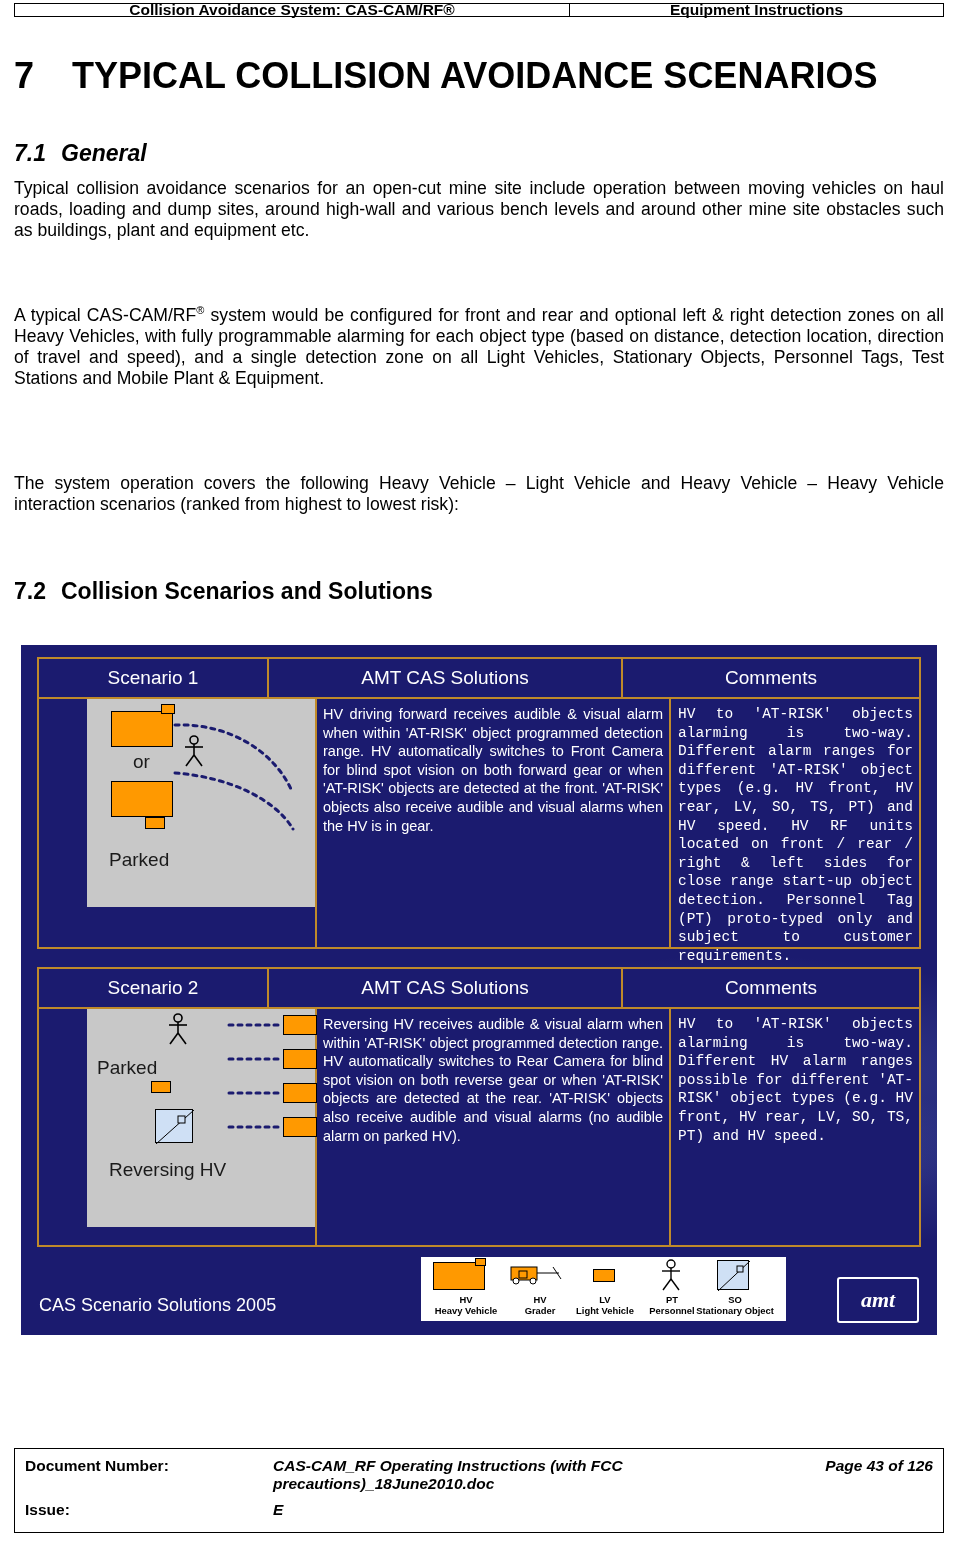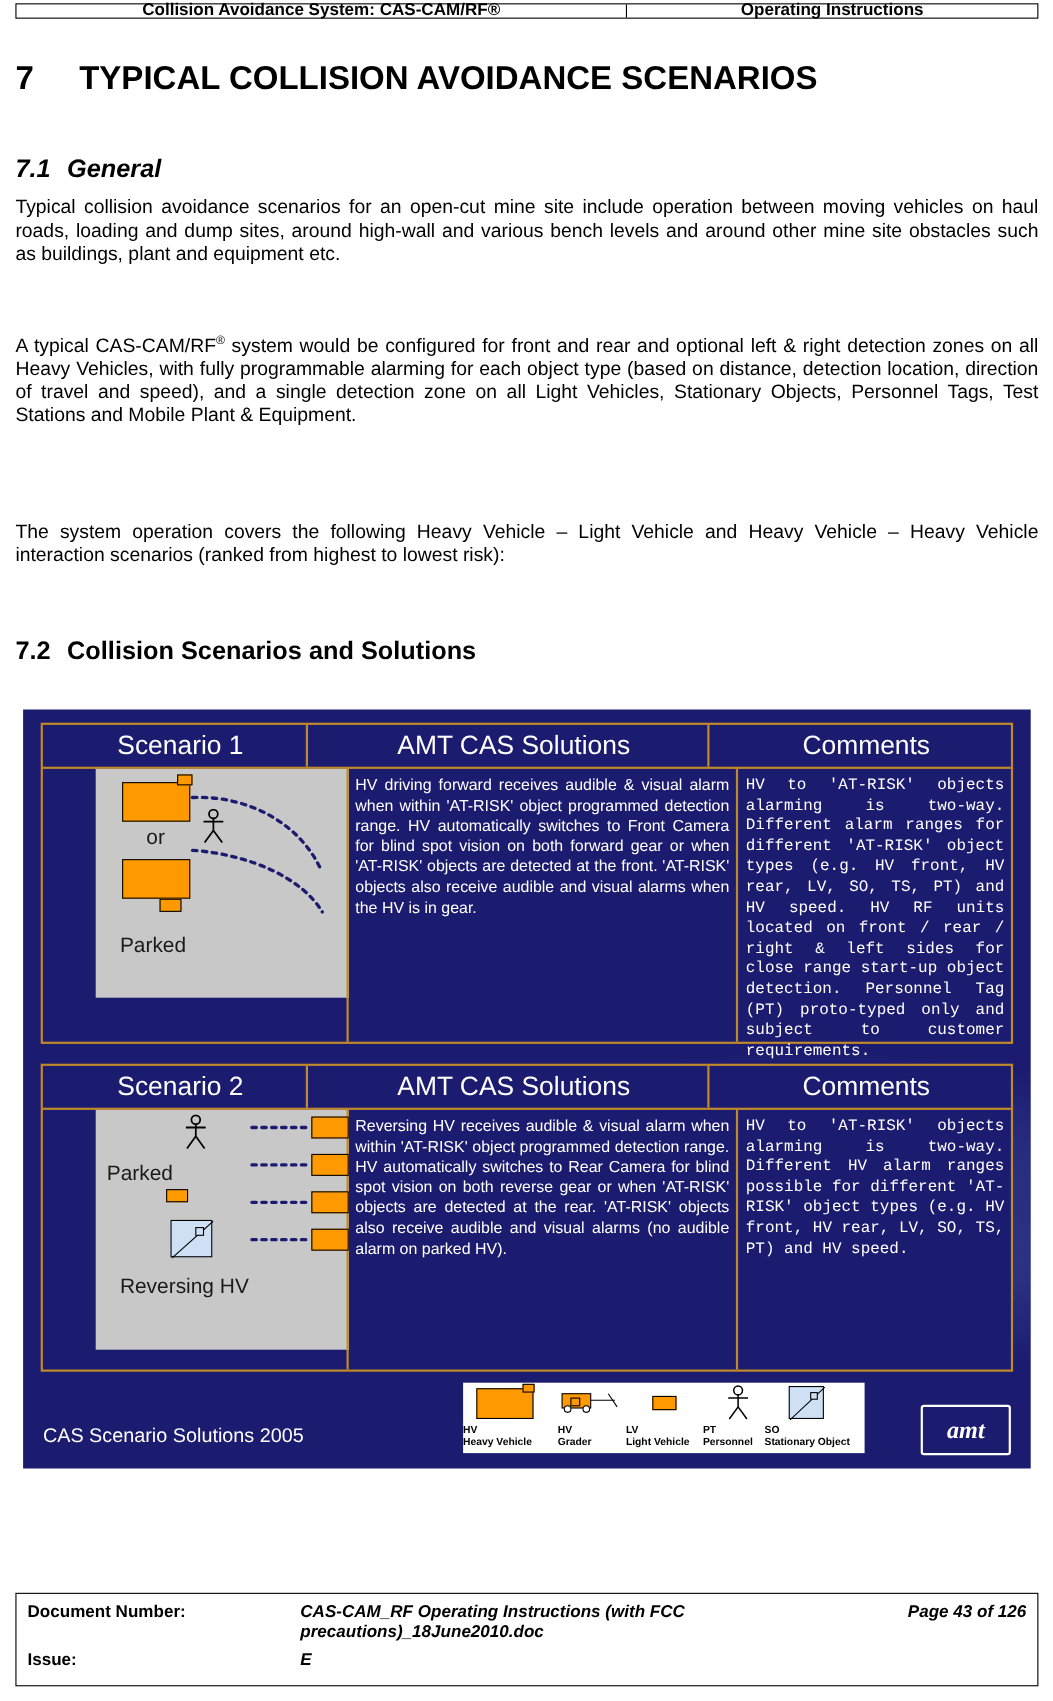--- a/index.html
+++ b/index.html
@@ -45,21 +45,21 @@
     border-right: 1px solid #000;
   }
   .doc-header .cell-right {
     flex: 1;
   }
   
   .h1 {
     position: absolute;
     left: 14px;
     top: 55px;
-    font-size: 30px;
+    font-size: 36px;
     font-weight: bold;
     letter-spacing: 0px;
   }
   .h1 .num { display: inline-block; width: 58px; }
   .h2 {
     font-size: 23px;
     font-weight: bold;
   }
   .h2 .num { display: inline-block; width: 47px; }
   .h2-general {
@@ -118,23 +118,22 @@
     display: flex;
     height: 40px;
     border-bottom: 2px solid #c08a2a;
     box-sizing: border-box;
   }
   .scn-head > div {
     display: flex;
     align-items: center;
     justify-content: center;
     color: #ffffff;
-    font-size: 24px;
-    box-sizing: border-box;
-    margin-left: 11px;
+    font-size: 19px;
+    box-sizing: border-box;
   }
   .col-a { width: 230px; border-right: 2px solid #c08a2a; }
   .col-b { width: 354px; border-right: 2px solid #c08a2a; }
   .col-c { flex: 1; }
   .scn-body {
     display: flex;
     box-sizing: border-box;
   }
   .scn1 .scn-body { height: 248px; }
   .scn2 .scn-body { height: 236px; }
@@ -205,20 +204,21 @@
     position: absolute;
     left: 400px;
     top: 612px;
     width: 365px;
     height: 64px;
     background: #ffffff;
     box-sizing: border-box;
   }
   .legend-item {
     position: absolute;
+    text-align: center;
     font-size: 9.4px;
     font-weight: bold;
     line-height: 10.5px;
     color: #000;
   }
   .cas-caption {
     position: absolute;
     left: 18px;
     top: 650px;
     color: #ffffff;
@@ -283,21 +283,21 @@
     justify-content: space-between;
   }
 </style>
 </head>
 <body>
 
 <div class="page">
 
   <div class="doc-header">
     <div class="cell cell-left">Collision Avoidance System: CAS-CAM/RF®</div>
-    <div class="cell cell-right">Operating Instructions</div>
+    <div class="cell cell-right">Equipment Instructions</div>
   </div>
 
   <div class="h1">
     <span class="num">7</span><span>TYPICAL COLLISION AVOIDANCE SCENARIOS</span>
   </div>
 
   <div class="h2 h2-general">
     <span class="num">7.1</span><span>General</span>
   </div>
 

